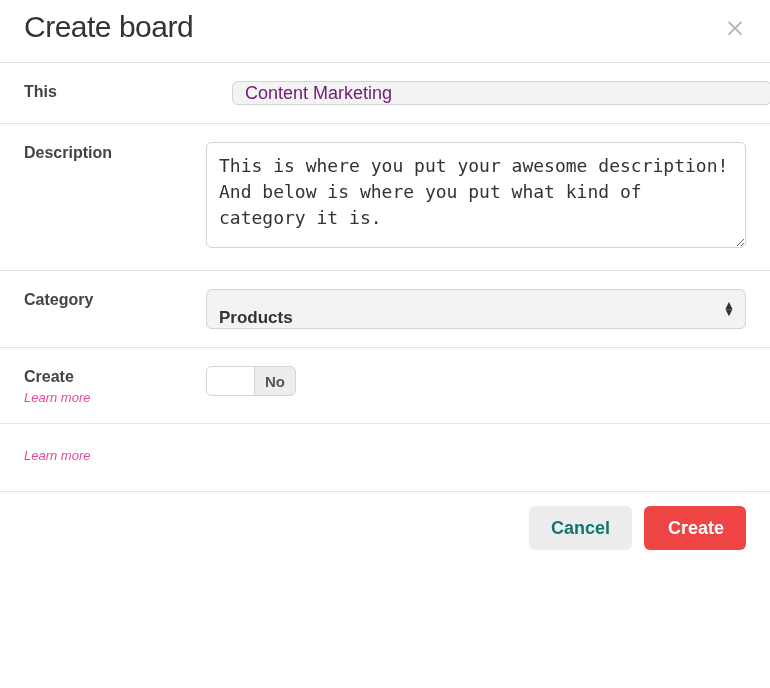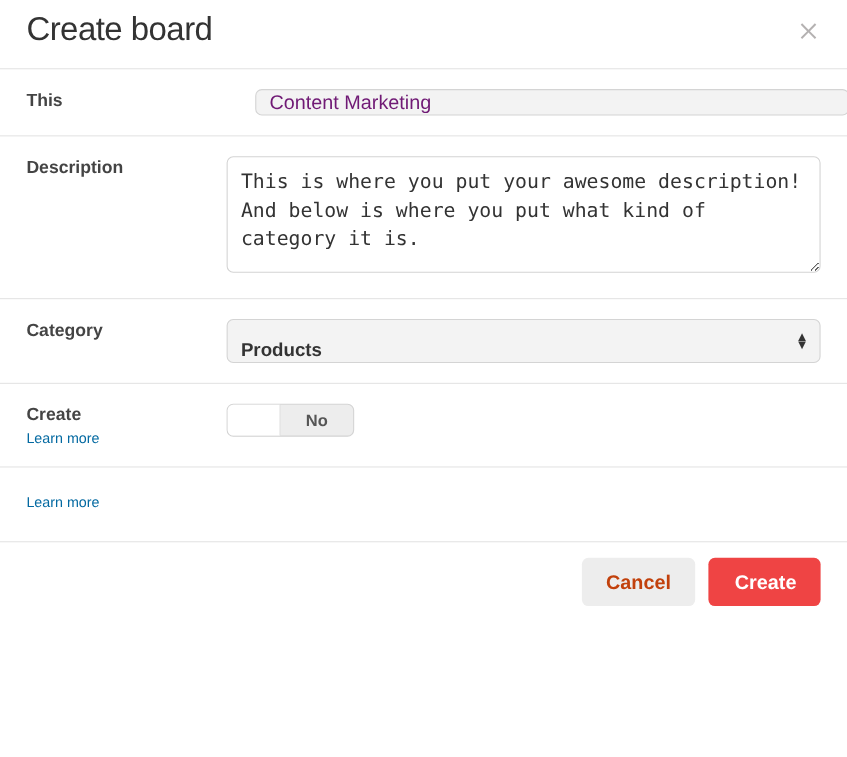--- a/index.html
+++ b/index.html
@@ -6,40 +6,40 @@
   html, body { width: 770px; height: 688px; font-family: -apple-system, "Helvetica Neue", Helvetica, Arial, sans-serif; background: #fff; color: #333; }
   .modal { width: 770px; }
   .header { display: flex; align-items: center; justify-content: space-between; padding: 10px 24px 18px 24px; border-bottom: 1px solid #e4e4e4; gap: 24px; }
   .header h1 { font-size: 30px; font-weight: 400; color: #333; letter-spacing: -0.5px; }
   .close { cursor: pointer; color: #b5b2b2; }
   .close svg { display:block; }
   .section { display: flex; padding: 18px 24px; border-bottom: 1px solid #e4e4e4; }
   .section.last { border-bottom: none; padding-bottom: 28px; }
   .label-col { width: 182px; flex: 0 0 182px; padding-top: 2px; }
   .label-col .plabel { font-size: 16px; font-weight: 700; color: #444; }
-  .label-col .learn { font-size: 13px; color: #0369a1; margin-top: 4px; cursor: pointer; }
+  .label-col .learn { font-size: 13px; color: #ec4899; margin-top: 4px; cursor: pointer; font-style: italic; }
   .field-col { flex: 1; }
   .txt-input {
     width: 100%; height: 24px; padding: 8px 12px; font-size: 18px; color: #701a75;
     background: #f3f3f3; border: 1px solid #d4d4d4; border-radius: 6px; margin-left: 26px;
   }
   .txt-area {
     width: 100%; height: 106px; padding: 10px 12px; font-size: 18px; line-height: 1.45;
     color: #333; background: #fff; border: 1px solid #d4d4d4; border-radius: 6px;
     resize: both;
   }
   .select-wrap {
     position: relative; width: 100%; height: 40px;
     background: #f3f3f3; border: 1px solid #d4d4d4; border-radius: 6px;
     display: flex; align-items: flex-end; padding: 0 12px; cursor: pointer;
   }
   .select-text { font-size: 17px; font-weight: 700; color: #333; }
   .select-arrows { position: absolute; right: 10px; top: 50%; transform: translateY(-50%); font-size: 12px; line-height: 7px; color: #333; }
   .toggle {
-    width: 116px; height: 30px; border: 1px solid #d4d4d4; border-radius: 6px;
+    width: 90px; height: 30px; border: 1px solid #d4d4d4; border-radius: 6px;
     background: #ededed; position: relative; cursor: pointer; display:flex;
   }
   .toggle-knob {
     width: 48px; height: 28px; background: #fff; border-radius: 5px 0 0 5px;
     border-right: 1px solid #d4d4d4;
   }
   .toggle-off {
     flex:1; display:flex; align-items:center; justify-content:center;
     font-size: 15px; font-weight: 700; color: #555;
   }
@@ -55,21 +55,21 @@
   }
   .contacts-label { font-size: 17px; font-weight: 700; color: #555; cursor: pointer; }
   .footer {
     display: flex; justify-content: flex-end; gap: 12px;
     padding: 14px 24px; border-top: 1px solid #e4e4e4; background: #fff;
   }
   .btn {
     height: 44px; padding: 0 22px; border-radius: 6px; font-size: 18px; font-weight: 700;
     border: none; cursor: pointer;
   }
-  .btn-cancel { background: #ededed; color: #c2410c; }
+  .btn-cancel { background: #ededed; color: #0f766e; }
   .btn-create { background: #ef4444; color: #fff; padding-left: 24px; }
 </style>
 </head>
 <body>
 
 <div class="modal">
 
   <div class="header">
     <h1>Create board</h1>
     <div class="close">

